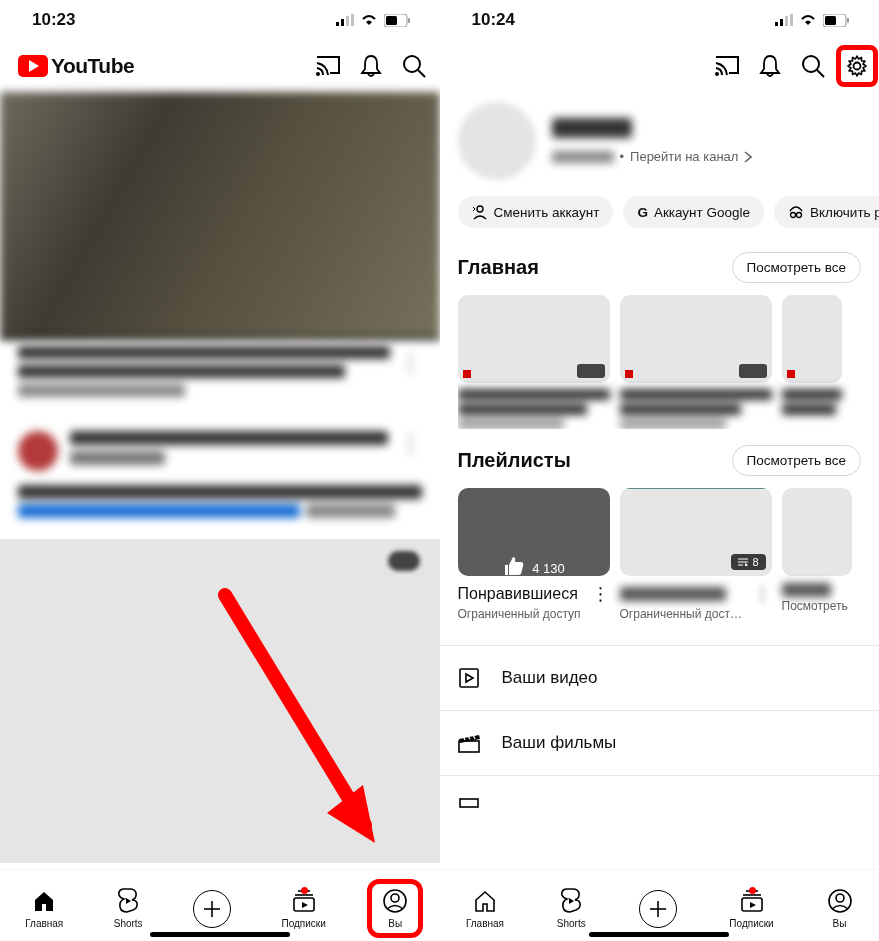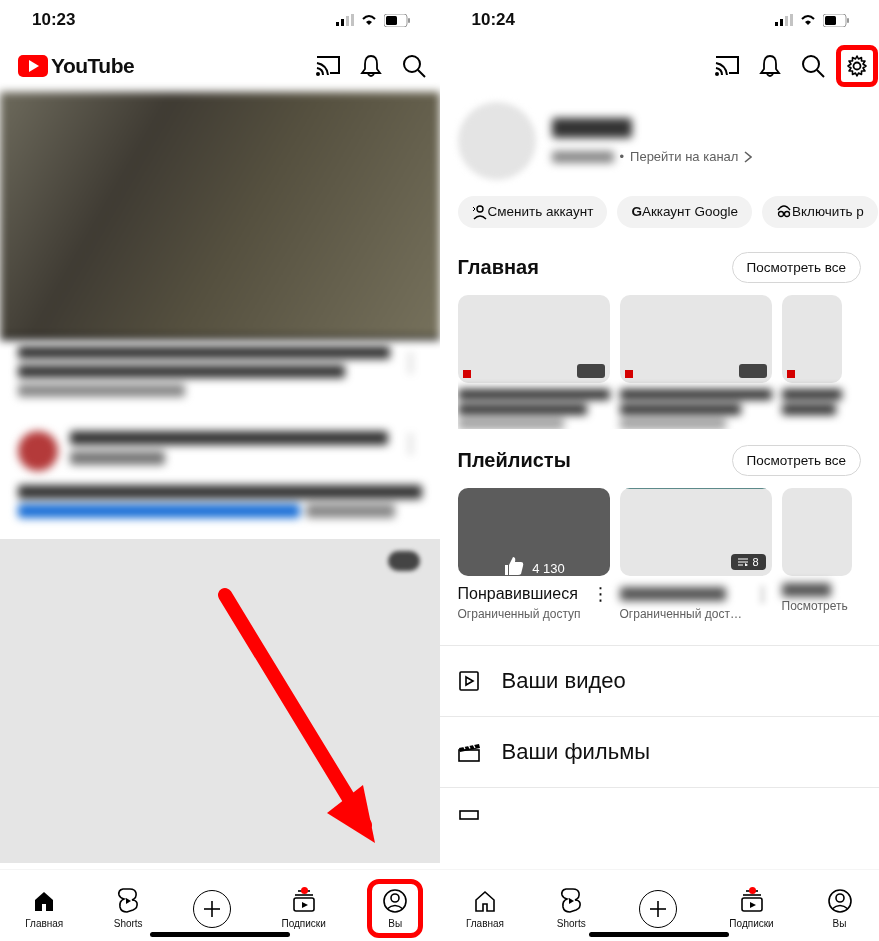--- a/index.html
+++ b/index.html
@@ -48,21 +48,21 @@
   .arrow-wrap { position:absolute; left:215px; top:585px; pointer-events:none; z-index:5;}
   
   .profile-header { padding:10px 18px 6px; display:flex; gap:16px; align-items:center;}
   .avatar-big { width:78px; height:78px; border-radius:50%; background:#e4e4e4; filter:blur(3px);}
   .prof-col { display:flex; flex-direction:column; gap:6px;}
   .prof-name { filter:blur(4px); }
   .prof-name .n { height:20px; width:80px; background:#333; border-radius:3px; margin-bottom:5px;}
   .channel-link { display:flex; align-items:center; gap:6px; color:#606060; font-size:13px;}
   .channel-link .handle { filter:blur(4px); height:12px; width:62px; background:#888; border-radius:2px;}
   .chips { display:flex; gap:10px; padding:10px 0 10px 18px; overflow:hidden;}
-  .chip { background:#f2f2f2; border-radius:18px; padding:8px 14px; font-size:13.5px; display:flex; align-items:flex-start; white-space:nowrap; cursor:pointer; font-weight:500;}
+  .chip { background:#f2f2f2; border-radius:18px; padding:8px 14px; font-size:13.5px; display:flex; align-items:center; gap:6px; white-space:nowrap; cursor:pointer; font-weight:500;}
   .section { padding:14px 18px 2px;}
   .section-head { display:flex; align-items:center; justify-content:space-between; margin-bottom:12px;}
   .section-title { font-weight:700; font-size:20px;}
   .see-all { border:1px solid #d6d6d6; border-radius:18px; padding:7px 14px; font-size:13.5px; cursor:pointer; font-weight:500;}
   .h-scroll { display:flex; gap:10px; overflow:hidden; }
   .history-card { width:152px; flex-shrink:0;}
   .history-thumb { height:88px; background:#e6e6e6; border-radius:10px; position:relative; filter:blur(0.5px);}
   .history-thumb .red-dot { position:absolute; left:5px; bottom:5px; width:8px; height:8px; background:#d40000;}
   .history-thumb .t-badge { position:absolute; right:5px; bottom:5px; width:28px; height:14px; background:#444; border-radius:3px;}
   .history-card .ht { margin-top:6px; filter:blur(4px);}
@@ -72,21 +72,21 @@
   .plist-thumb { height:88px; border-radius:10px; background:#e6e6e6; position:relative; overflow:hidden;}
   .plist-thumb.liked { background:#5c5c5c; display:flex; flex-direction:row; align-items:flex-end; justify-content:center; color:#fff; gap:8px;}
   .plist-thumb.liked .cnt { font-size:13px; font-weight:500;}
   .plist-thumb.teal::before { content:""; position:absolute; top:-5px; left:4px; right:4px; height:6px; background:#5d8a8a; border-radius:4px 4px 0 0;}
   .plist-thumb .count-badge { position:absolute; right:6px; bottom:6px; background:rgba(0,0,0,0.75); color:#fff; font-size:11px; padding:2px 7px; border-radius:4px; display:flex; align-items:center; gap:4px;}
   .plist-title-row { display:flex; align-items:center; justify-content:space-between; margin-top:7px;}
   .plist-title { font-size:16px; font-weight:500;}
   .plist-sub { font-size:12px; color:#606060; margin-top:2px;}
   .plist-title.blurred, .plist-sub.blurred { filter:blur(4px); height:14px; background:#555; border-radius:2px; width:70%;}
   .menu-divider { height:1px; background:#e8e8e8; margin:6px 0;}
-  .menu-row { display:flex; align-items:center; gap:22px; padding:16px 18px; font-size:22px; cursor:pointer;}
+  .menu-row { display:flex; align-items:center; gap:22px; padding:16px 18px; font-size:17px; cursor:pointer;}
   .menu-row .mi { width:22px; display:flex; justify-content:center;}
   svg { display:block; }
 </style>
 </head>
 <body>
 
 <div class="phones">
 
 <div class="phone">
   <div class="status-bar">

